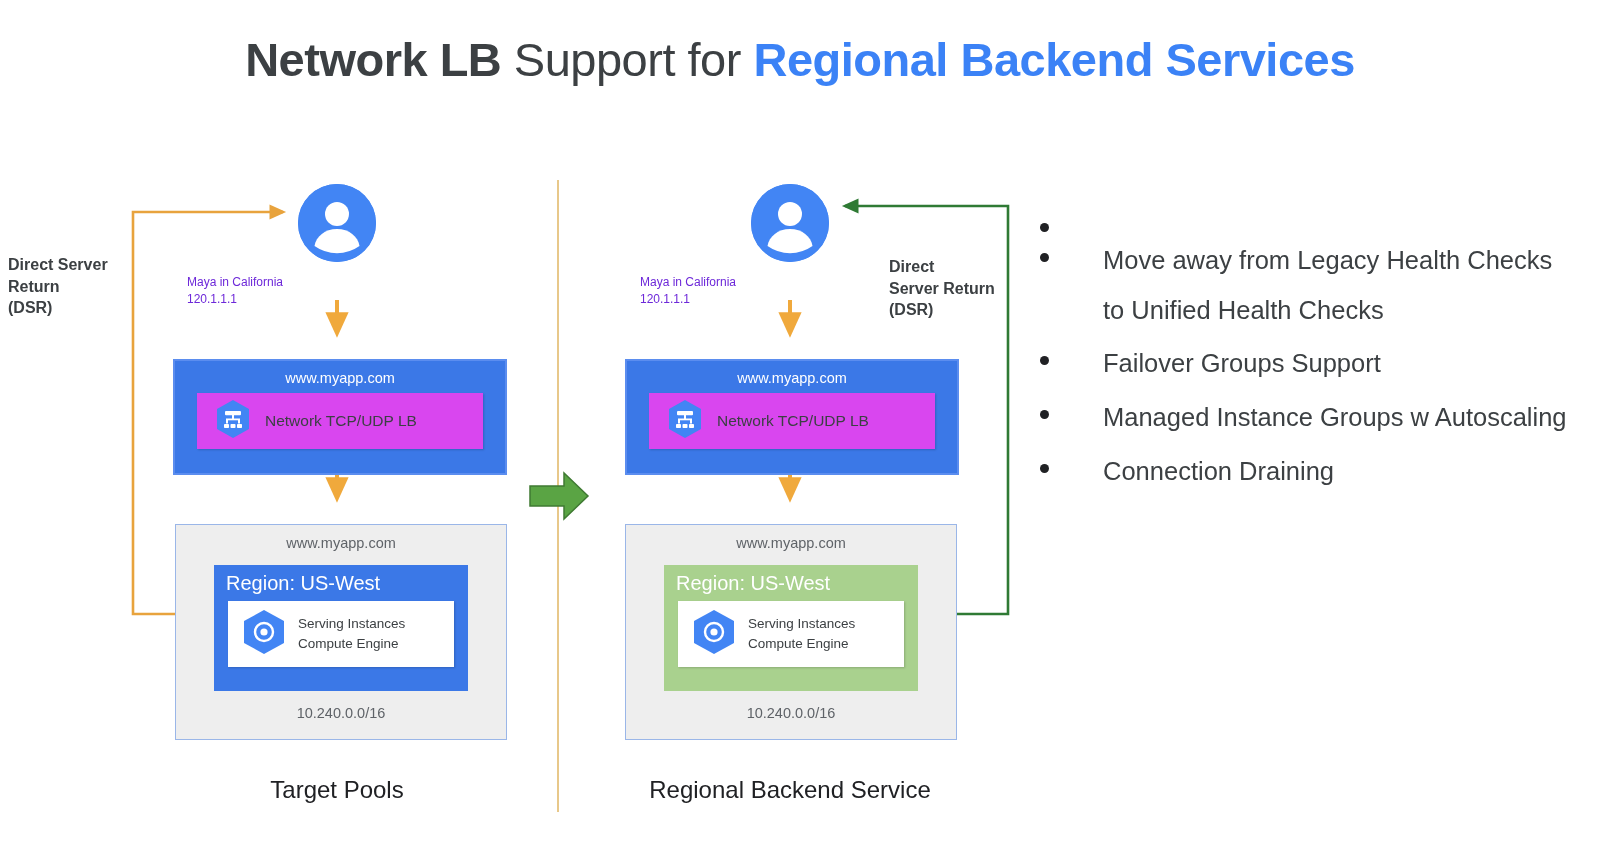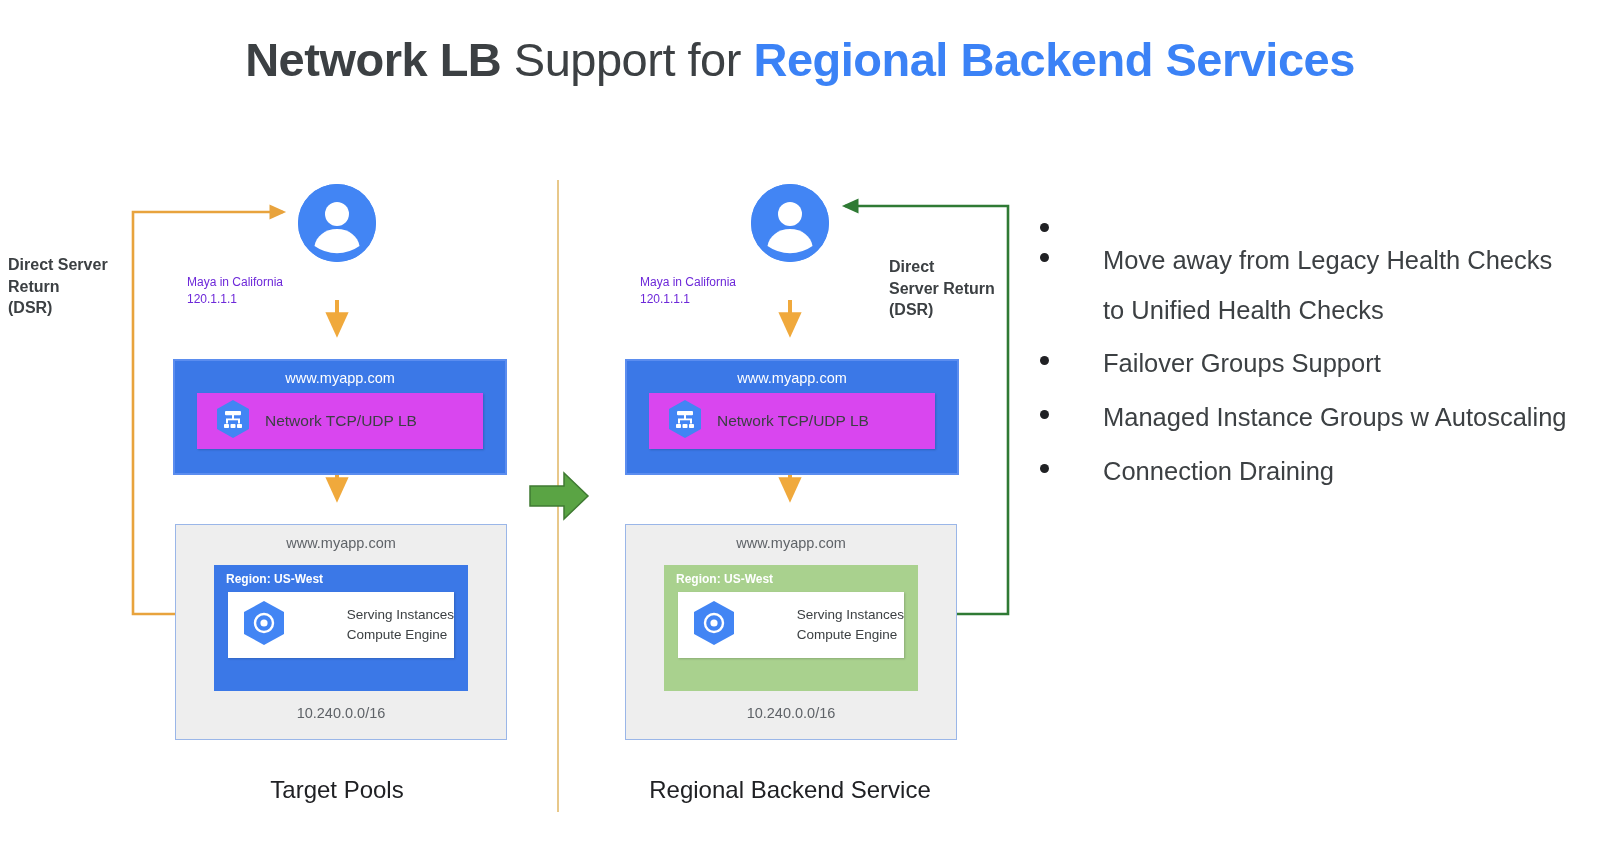--- a/index.html
+++ b/index.html
@@ -119,32 +119,30 @@
     position: absolute;
     left: 38px;
     top: 40px;
     width: 254px;
     height: 126px;
   }
   .region-box.blue  { background: #3b78e7; }
   .region-box.green { background: #a9d18e; }
   .region-label {
     color: #ffffff;
-    font-size: 12px;
+    font-size: 20px;
     padding: 7px 0 0 12px;
-    font-weight: bold;
   }
   .region-card {
     background: #ffffff;
     margin: 6px 14px 0 14px;
     height: 66px;
     display: flex;
     align-items: center;
     box-shadow: 1px 1px 2px rgba(0,0,0,0.18);
-    justify-content: space-between;
   }
   .region-card .hex { margin-left: 14px; margin-right: 12px; flex: 0 0 auto; }
   .region-card .card-label { font-size: 13.5px; color: #3c4043; line-height: 1.45; }
   .cidr {
     position: absolute;
     left: 0; right: 0;
     bottom: 18px;
     text-align: center;
     font-size: 14.5px;
     color: #5f6368;

